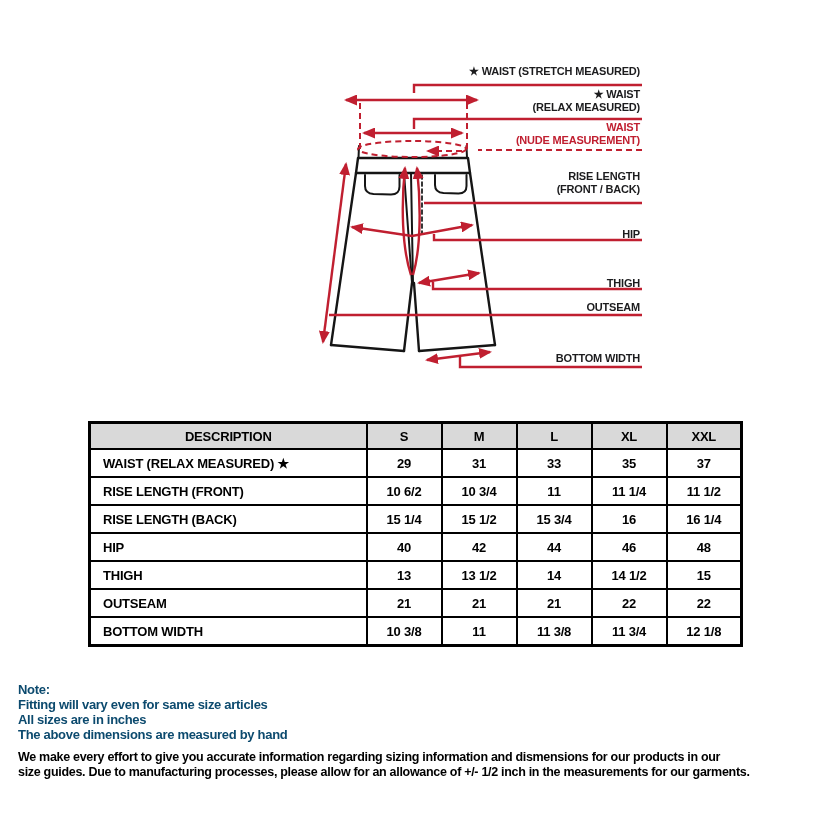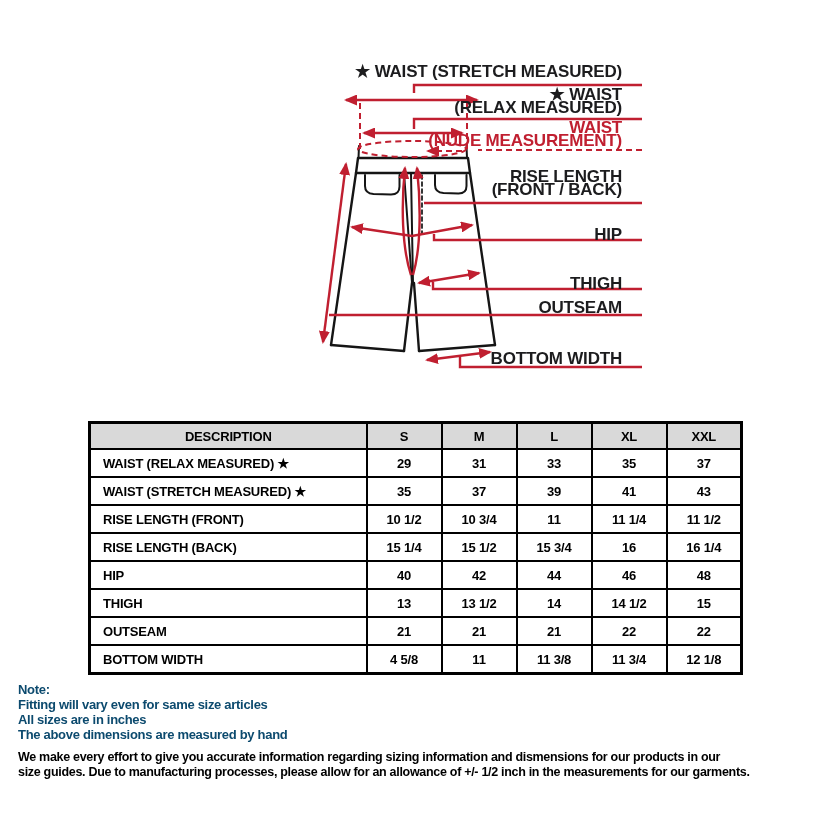--- a/index.html
+++ b/index.html
@@ -16,22 +16,22 @@
   }
   
   .diagram-svg{position:absolute;left:0;top:0;width:825px;height:400px;}
   .ks{stroke:var(--line);stroke-width:2.4;fill:none;stroke-linejoin:round;stroke-linecap:round;}
   .ks.thin{stroke-width:2;}
   .ks.dash{stroke-width:1.7;stroke-dasharray:4 3;}
   .rs{stroke:var(--red);stroke-width:2.4;fill:none;stroke-linejoin:miter;stroke-linecap:butt;}
   .rs.dash{stroke-width:2;stroke-dasharray:6 4;}
   .rf{fill:var(--red);}
   .dlabel{
-    position:absolute;right:203px;text-align:right;font-weight:bold;
-    font-size:17px;line-height:13px;letter-spacing:-0.2px;
+    position:absolute;right:185px;text-align:right;font-weight:bold;
+    font-size:11px;line-height:13px;letter-spacing:-0.2px;
     white-space:pre-line;color:var(--ink);
   }
   .dlabel.red{color:var(--red);}
   
   .size-table{
     position:absolute;left:88px;top:421px;width:652px;
     border-collapse:collapse;table-layout:fixed;
     font-weight:bold;font-size:13px;letter-spacing:-0.2px;color:#000;padding-left:16px;
   }
   .size-table th,.size-table td{border:2px solid var(--border);text-align:center;vertical-align:middle;padding:0;}
@@ -145,30 +145,22 @@
     <tbody>
       <tr>
         <td class="lbl">WAIST (RELAX MEASURED) ★</td>
         <td>29</td>
         <td>31</td>
         <td>33</td>
         <td>35</td>
         <td>37</td>
       </tr>
       <tr>
-        <td class="lbl">WAIST (STRETCH MEASURED) ★</td>
-        <td>35</td>
-        <td>37</td>
-        <td>39</td>
-        <td>41</td>
-        <td>43</td>
-      </tr>
-      <tr>
         <td class="lbl">RISE LENGTH (FRONT)</td>
-        <td>10 1/2</td>
+        <td>10 6/2</td>
         <td>10 3/4</td>
         <td>11</td>
         <td>11 1/4</td>
         <td>11 1/2</td>
       </tr>
       <tr>
         <td class="lbl">RISE LENGTH (BACK)</td>
         <td>15 1/4</td>
         <td>15 1/2</td>
         <td>15 3/4</td>
@@ -194,21 +186,21 @@
       <tr>
         <td class="lbl">OUTSEAM</td>
         <td>21</td>
         <td>21</td>
         <td>21</td>
         <td>22</td>
         <td>22</td>
       </tr>
       <tr>
         <td class="lbl">BOTTOM WIDTH</td>
-        <td>4 5/8</td>
+        <td>10 3/8</td>
         <td>11</td>
         <td>11 3/8</td>
         <td>11 3/4</td>
         <td>12 1/8</td>
       </tr>
     </tbody>
   </table>
 
   <div class="notes">
     <div>Note:</div>

